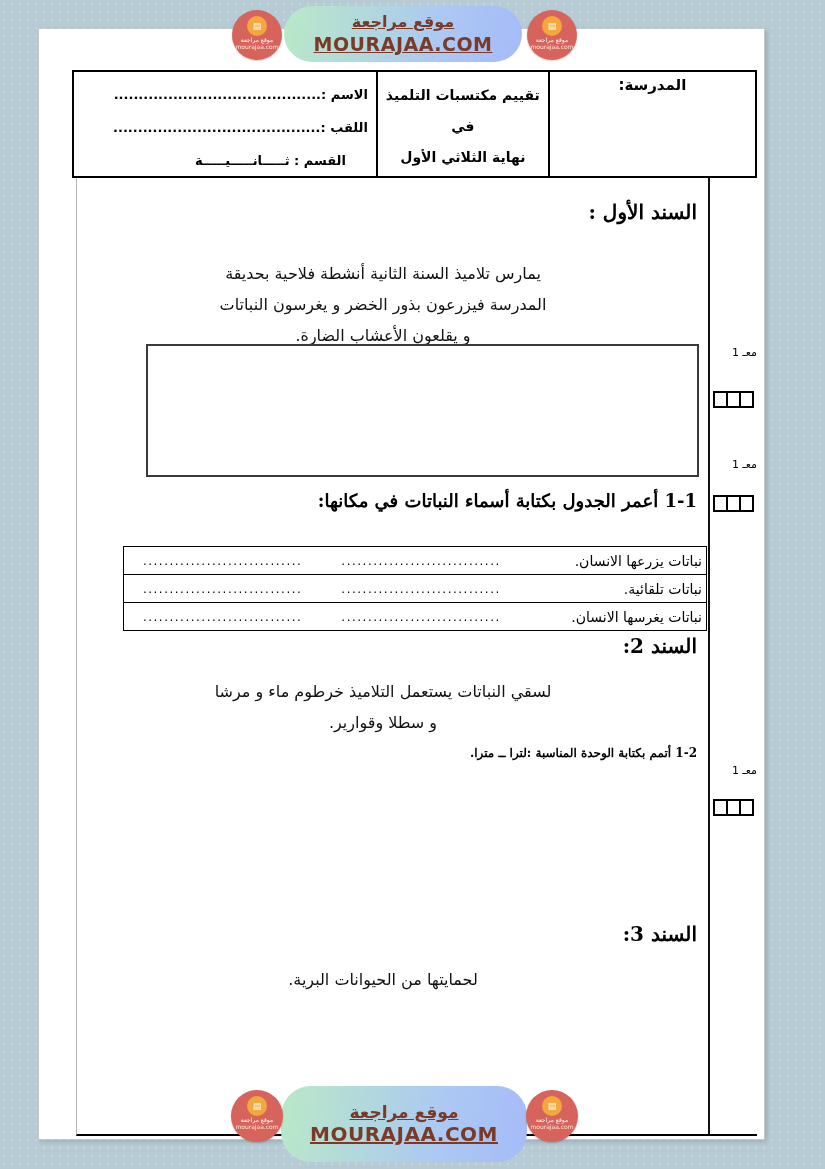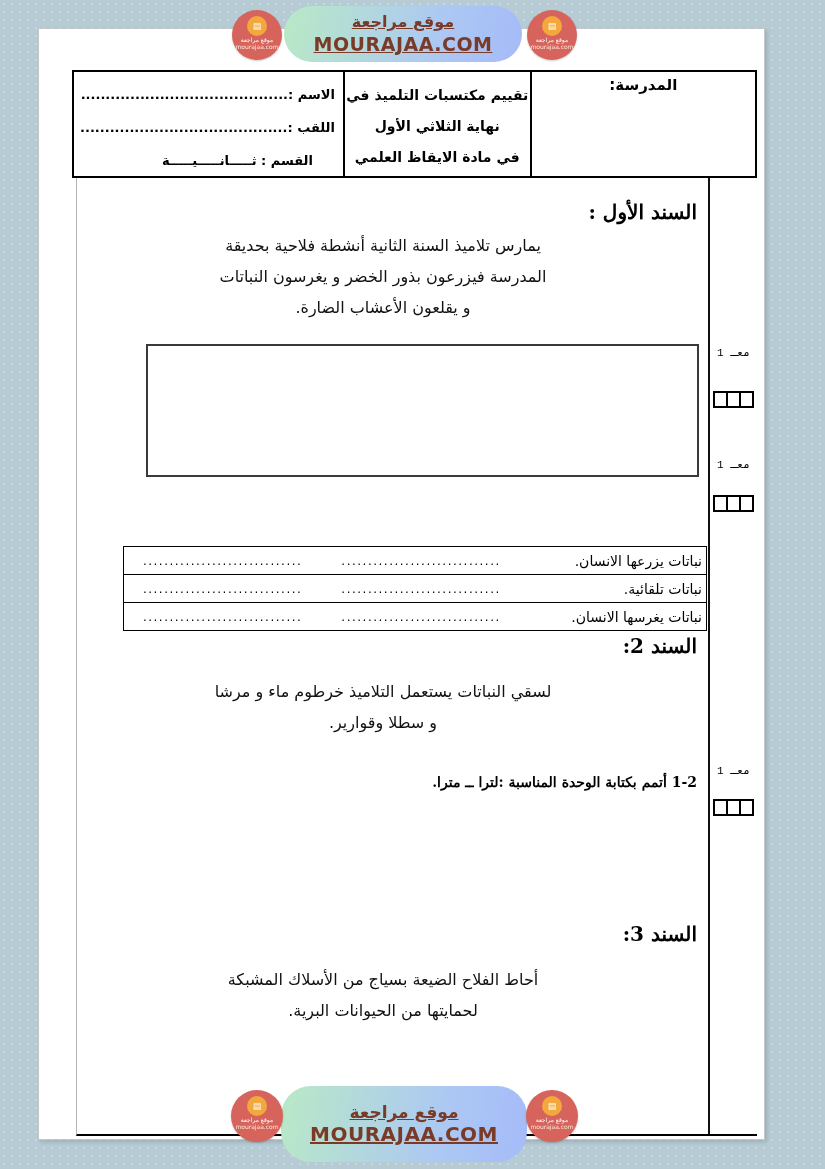--- a/index.html
+++ b/index.html
@@ -49,21 +49,21 @@
   .header-table {
     position:absolute; left:72px; top:70px; width:685px; height:108px;
     border:2px solid #000; display:flex; direction:rtl; background:#fff;
   }
   .hcell { height:100%; }
   .cell-school { width:232px; text-align:center; padding-top:4px;
     font-weight:bold; font-size:15px; direction:rtl; }
   .cell-title { width:196px; border-left:2px solid #000; border-right:2px solid #000;
     text-align:center; font-weight:bold; font-size:14px; direction:rtl; padding-top:8px; }
   .cell-title div { line-height:31px; }
-  .cell-names { flex:1; direction:rtl; padding:6px 8px 0 6px; font-size:13px; font-weight:bold; }
+  .cell-names { flex:1; direction:rtl; padding:6px 8px 0 6px; font-size:13px; font-weight:bold;margin-left:33px; }
   .cell-names div { line-height:33px; white-space:nowrap; overflow:hidden; }
   .cell-names .class-line { padding-right:22px; letter-spacing:1px; }
   
   .content-frame {
     position:absolute; left:76px; top:178px; width:681px; height:958px;
     border-bottom:2px solid #000; border-left:1px solid #b5b5b5; background:#fff;
   }
   .score-divider { position:absolute; right:47px; top:0; width:2px; height:100%; background:#111; }
   .h-section {
     position:absolute; right:60px; direction:rtl; font-weight:bold; font-size:20px; color:#000;
@@ -86,22 +86,22 @@
   .plants-table { border:1.5px solid #000; }
   td.pt-label { width:186px; font-size:14px; padding-right:4px; text-align:right; }
   td.pt-dots-a { width:200px; font-size:12px; letter-spacing:1.5px; text-align:center; }
   td.pt-dots-b { width:198px; border-left:1.5px solid #000; font-size:12px; letter-spacing:1.5px; text-align:center; }
   
   .bullets { position:absolute; right:62px; top:626px; direction:rtl; text-align:right; }
   .bullet-item { line-height:36px; font-size:16px; color:#111; }
   .bullet-item .dot { display:inline-block; font-size:11px; vertical-align:2px; margin-left:9px; }
   
   .score-col { position:absolute; right:0; top:0; width:47px; height:100%; }
-  .score-label { position:absolute; width:100%; text-align:center; direction:rtl;
-    font-size:11px; color:#000;font-family:Liberation Mono, monospace; }
+  .score-label { position:absolute; width:100%; direction:rtl;
+    font-size:11px; color:#000; }
   .score-boxes { position:absolute; left:3px; width:41px; height:17px;
     border:2px solid #000; display:flex; background:#fff; }
   .score-boxes span { flex:1; border-left:2px solid #000; }
   .score-boxes span:first-child { border-left:none; }
 </style>
 </head>
 <body>
 
 <div class="stage">
 
@@ -136,28 +136,32 @@
       <div>اللقب :..........................................</div>
       <div class="class-line">القسم : ثـــــانـــــيـــــة</div>
     </div>
   </div>
 
   <div class="content-frame">
     <div class="score-divider"></div>
 
     <div class="h-section" style="top:22px;">السند الأول :</div>
 
-    <div class="para" style="top:52px;">
+    <div class="para" style="top:80px;">
       <div>يمارس تلاميذ السنة الثانية أنشطة فلاحية بحديقة</div>
       <div>المدرسة فيزرعون بذور الخضر و يغرسون النباتات</div>
       <div>و يقلعون الأعشاب الضارة.</div>
     </div>
 
     <div class="empty-box"></div>
 
+    <div class="h-question" style="top:312px; font-size:18px;">
+      <span>1-1</span>
+      <span>أعمر الجدول بكتابة أسماء النباتات في مكانها:</span>
+    </div>
 
     <table class="plants-table">
       <tbody>
           <tr>
         <td class="pt-label">نباتات يزرعها الانسان.</td>
         <td class="pt-dots-a">..............................</td>
         <td class="pt-dots-b">..............................</td>
       </tr>
       <tr>
         <td class="pt-label">نباتات تلقائية.</td>
@@ -172,30 +176,29 @@
     </tbody>
       </table>
 
     <div class="h-section" style="top:456px;">السند 2:</div>
 
     <div class="para" style="top:498px;">
       <div>لسقي النباتات يستعمل التلاميذ خرطوم ماء و مرشا</div>
       <div>و سطلا وقوارير.</div>
     </div>
 
-    <div class="h-question" style="top:596px; font-size:14px;">
+    <div class="h-question" style="top:568px; font-size:12px;">
       <span>1-2</span>
       <span>أتمم بكتابة الوحدة المناسبة :لترا ــ مترا.</span>
     </div>
 
 
     <div class="h-section" style="top:744px;">السند 3:</div>
 
     <div class="para" style="top:786px;">
-      <div>أحاط الفلاح الضيعة بسياج من الأسلاك المشبكة</div>
       <div>لحمايتها من الحيوانات البرية.</div>
     </div>
 
     <div class="score-col">
       <div class="score-label" style="top:168px;">معـ 1</div>
       <div class="score-boxes" style="top:213px;">
           <span></span>
           <span></span>
           <span></span>
         </div>

